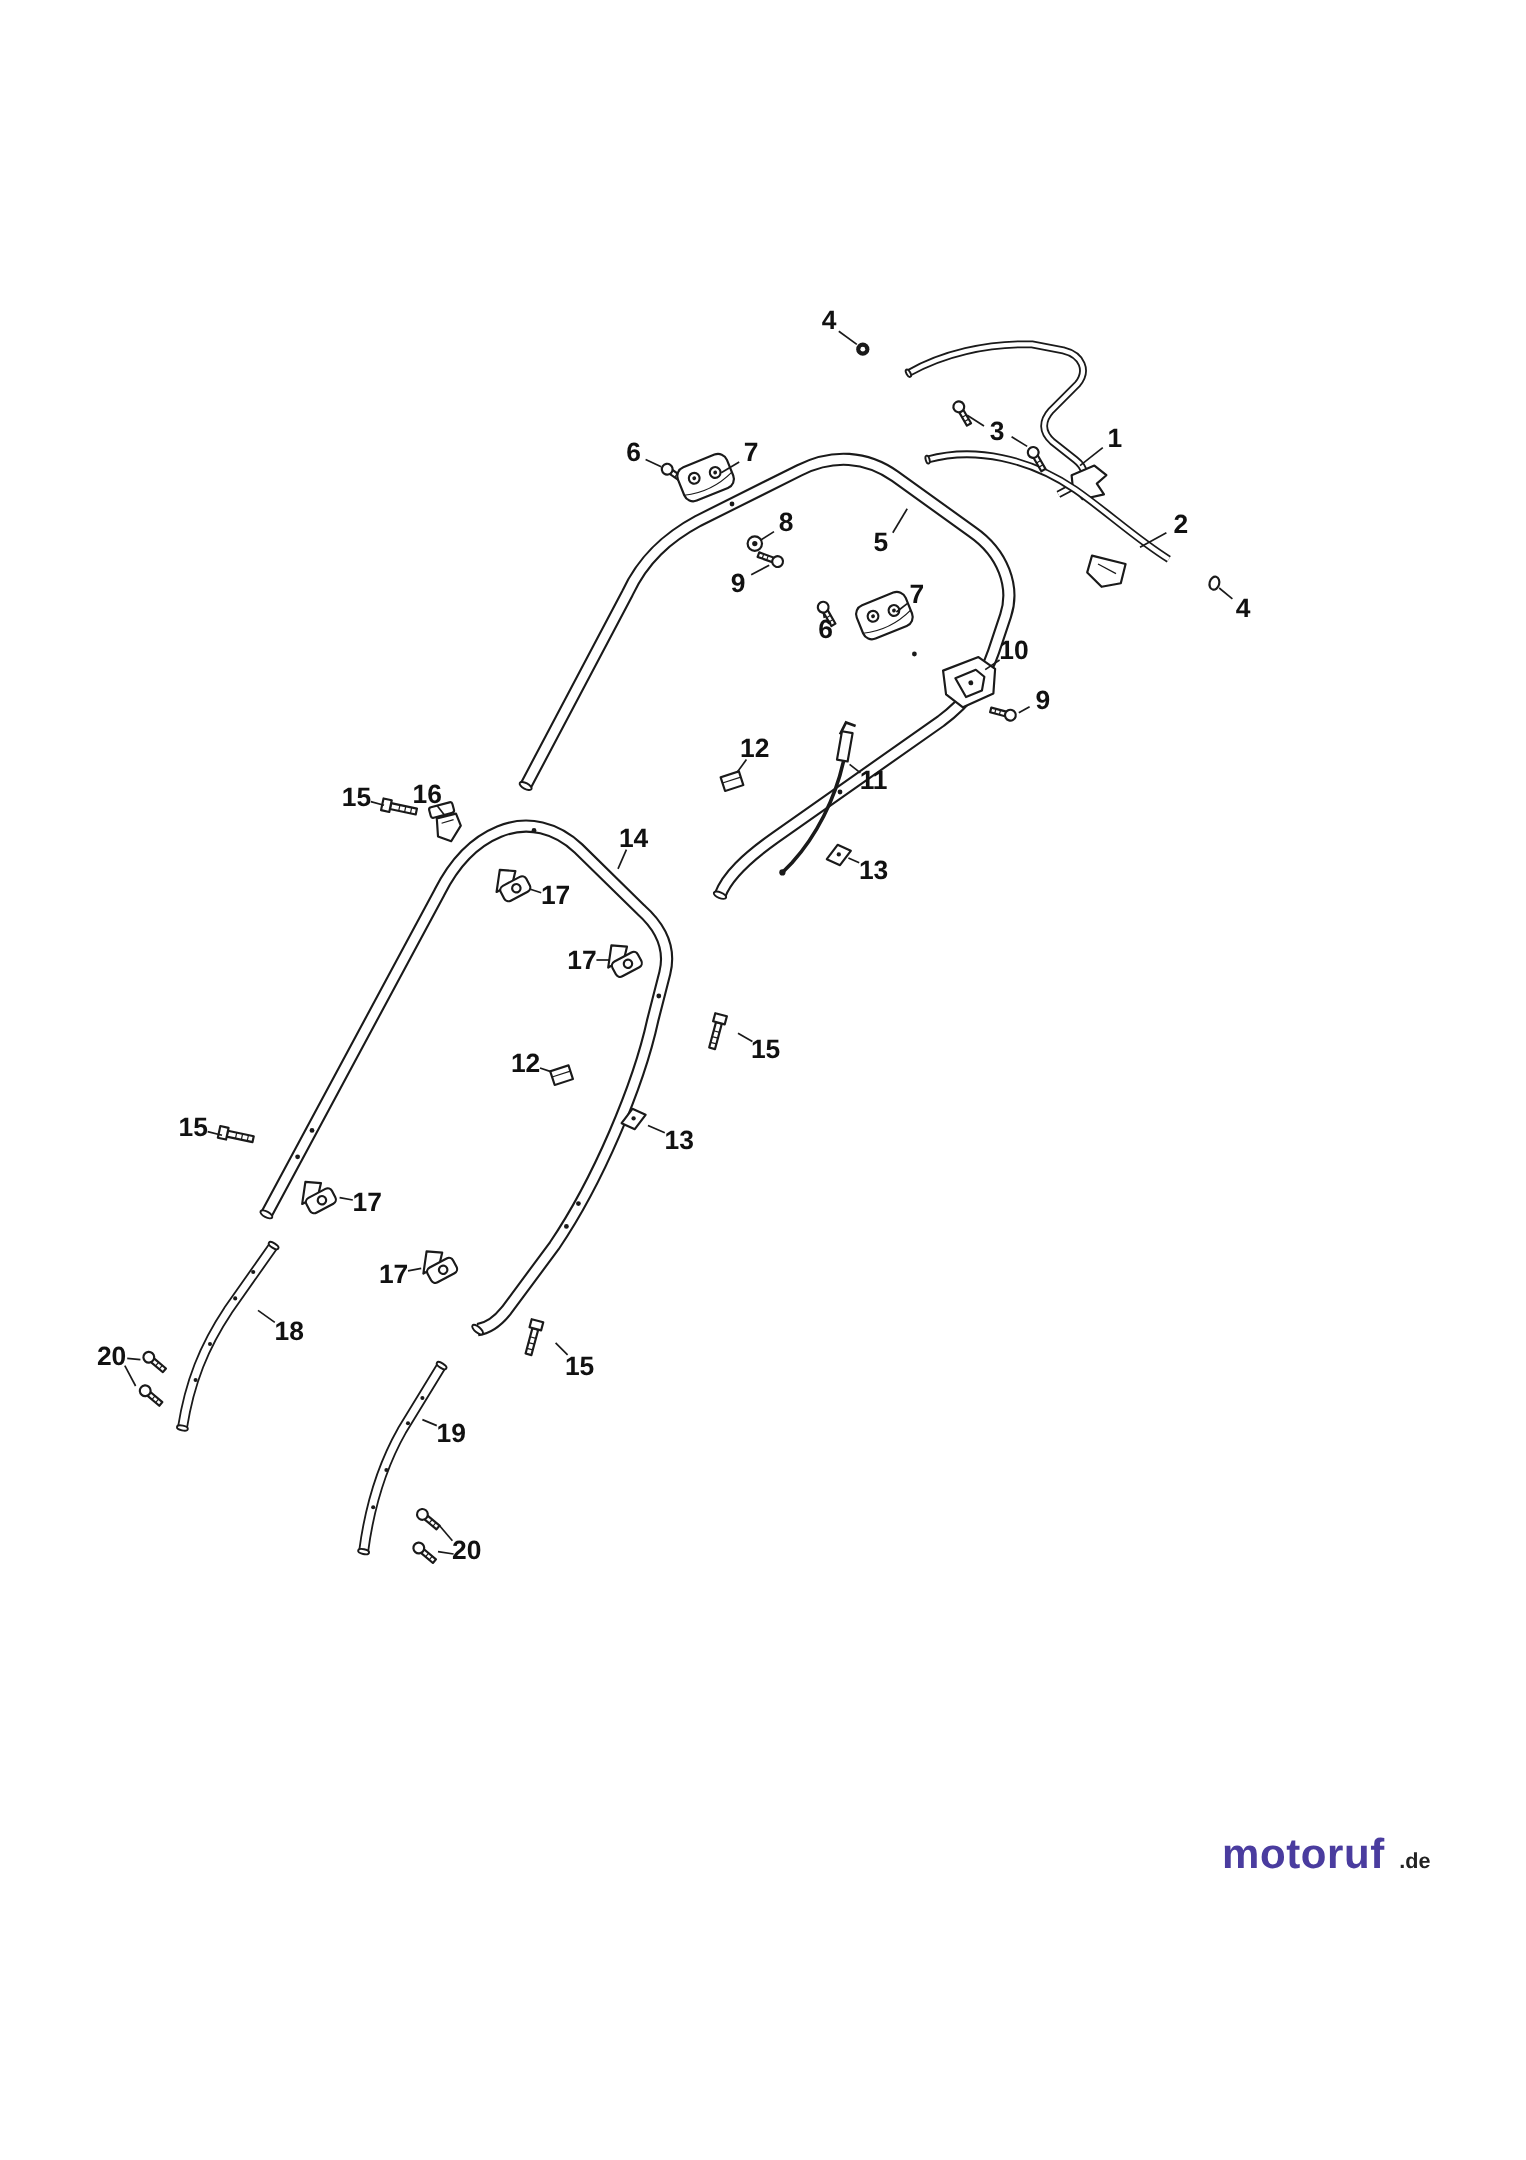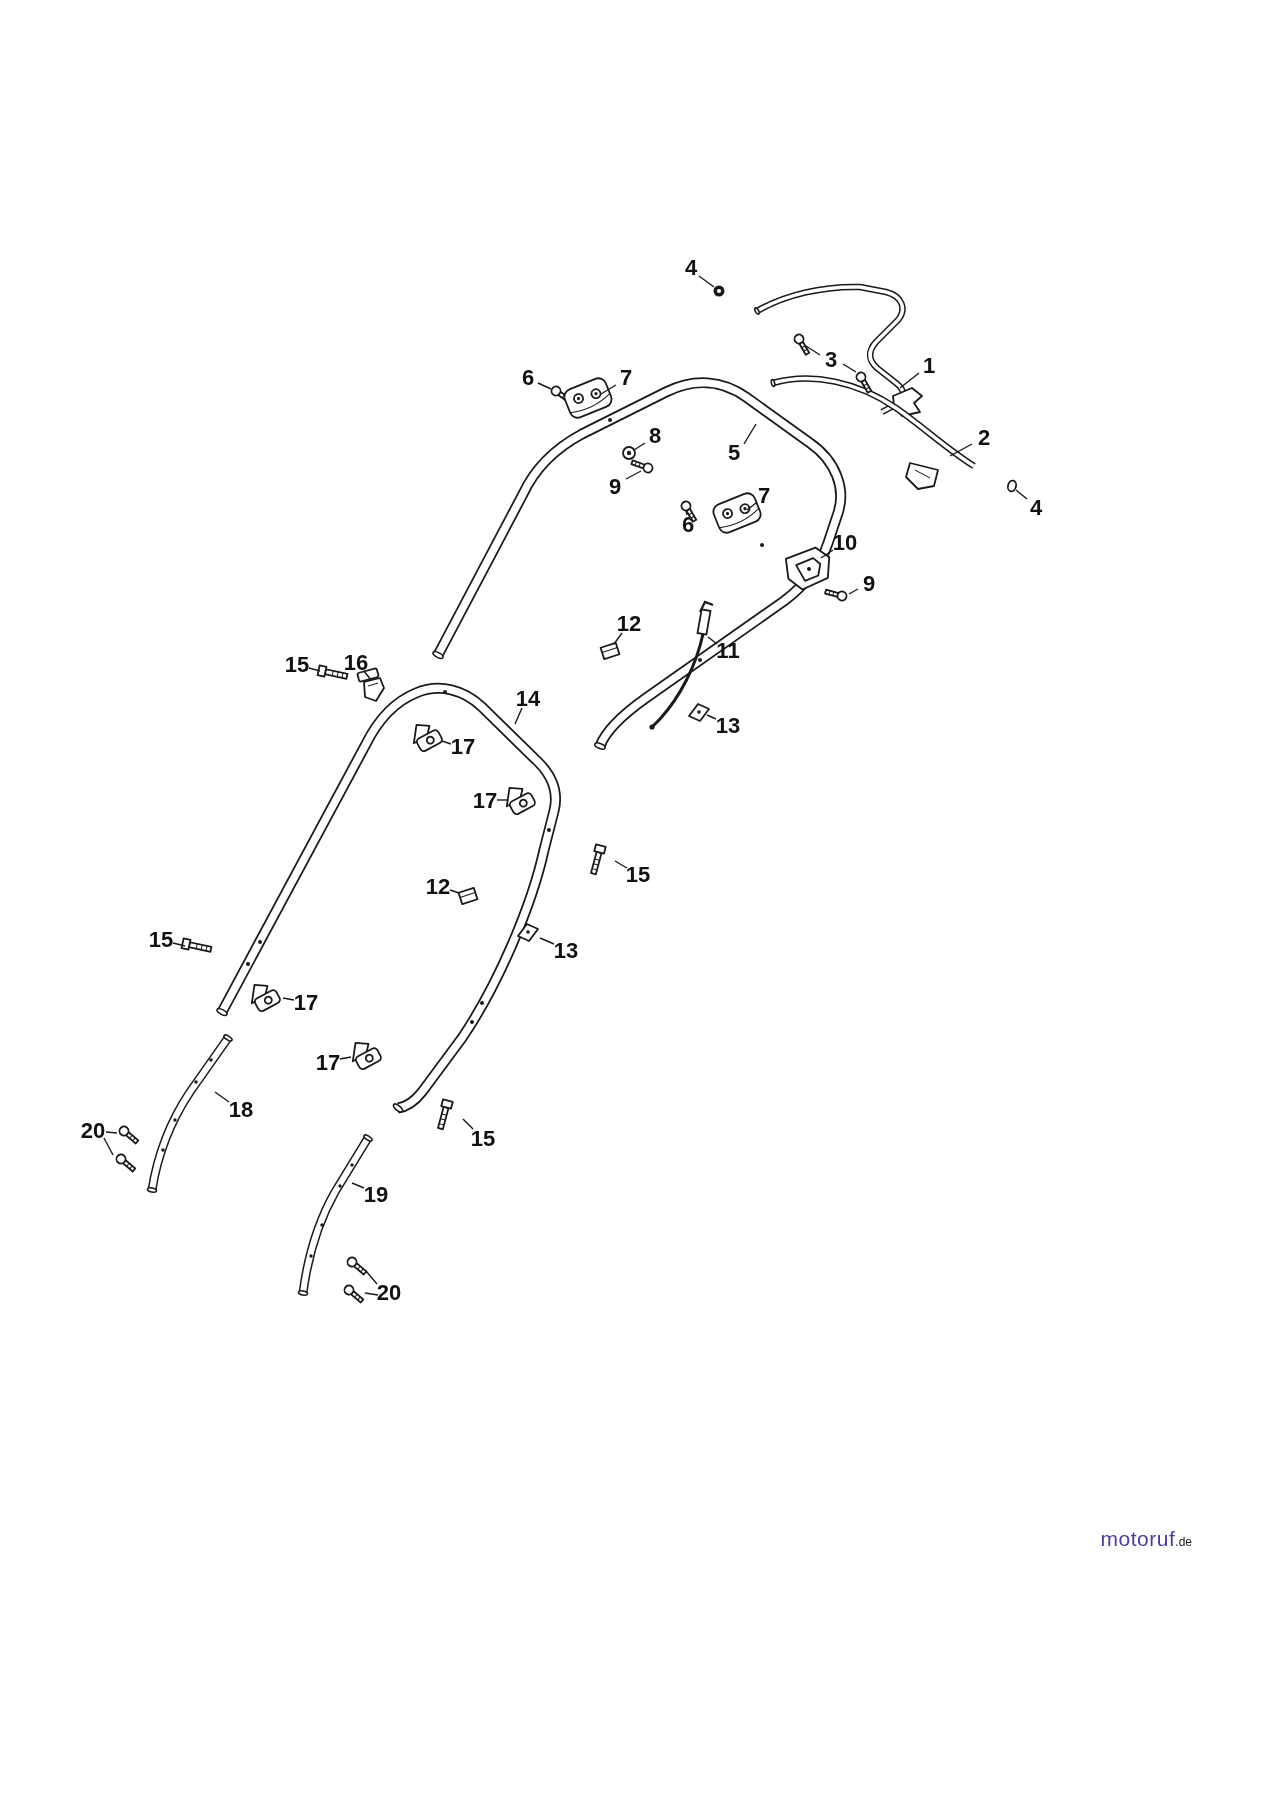--- a/index.html
+++ b/index.html
@@ -34,28 +34,29 @@
     text-anchor:middle;dominant-baseline:central;
   }
 
   .watermark{
     position:absolute;top:1528px;right:80px;
     white-space:nowrap;line-height:1;
     user-select:none;
   }
   .wm-brand{
     font-family:"Liberation Sans", sans-serif;
-    font-weight:normal;font-size:21px;
+    font-weight:bold;font-size:35px;
     color:var(--wm-brand,#4a3c9f);
     letter-spacing:0.5px;
   }
   .wm-tld{
     font-family:"Liberation Sans", sans-serif;
-    font-weight:normal;font-size:12px;
+    font-weight:bold;font-size:18px;
     color:var(--wm-tld,#222222);
+    margin-left:12px;
   }
 </style>
 </head>
 <body>
 
 <div class="page">
 
 <svg class="diagram-svg" id="diagram-svg" viewBox="0 0 1272 1800" xmlns="http://www.w3.org/2000/svg">
 
   <defs>

